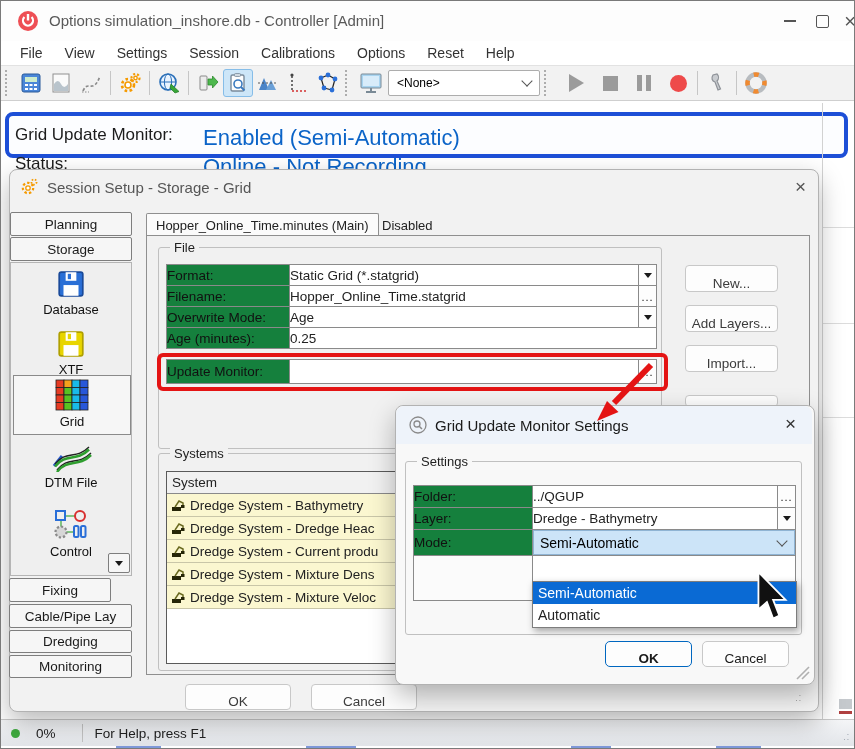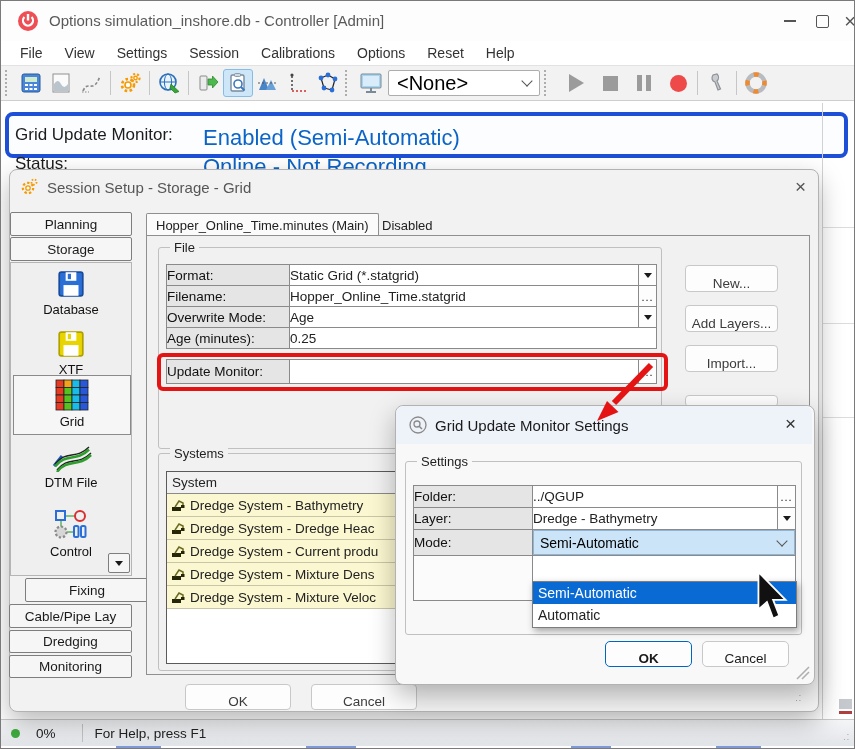--- a/index.html
+++ b/index.html
@@ -13,21 +13,21 @@
   .menubar{left:0;top:40px;width:855px;height:24px;background:#fff;display:flex;align-items:center;padding-left:8px;box-sizing:border-box;}
   .menu-item{font-size:14px;color:#333;padding:0 11px;line-height:24px;}
   .toolbar{left:0;top:64px;width:855px;height:36px;background:#f2f2f2;border-top:1px solid #e2e2e2;border-bottom:1px solid #cfcfcf;
            display:flex;align-items:center;padding-left:2px;box-sizing:border-box;}
   .grip{width:5px;height:26px;border-left:2px dotted #adadad;margin:0 4px 0 2px;}
   .tdiv{width:1px;height:24px;background:#c6c6c6;margin:0 4px;}
   .tbtn{width:30px;height:28px;display:flex;align-items:center;justify-content:center;border-radius:3px;}
   .tbtn.active{background:#cde6f8;border:1px solid #86bde8;box-sizing:border-box;}
   .combo{width:152px;height:26px;background:#fff;border:1px solid #adadad;border-radius:2px;display:flex;align-items:center;
          justify-content:space-between;padding:0 8px;box-sizing:border-box;margin:0 2px;}
-  .combo-text{font-size:20px;color:#000;}
+  .combo-text{font-size:12px;color:#000;}
   .chev{width:7px;height:7px;border-right:1.6px solid #555;border-bottom:1.6px solid #555;transform:rotate(45deg);margin-top:-4px;}
   .play{width:0;height:0;border-left:15px solid #9b9b9b;border-top:9px solid transparent;border-bottom:9px solid transparent;}
   .stopsq{width:15px;height:15px;background:#9b9b9b;}
   .pause{display:flex;gap:4px;} .pause div{width:5px;height:16px;background:#9b9b9b;}
   .rec{width:17px;height:17px;border-radius:50%;background:#ee4a4a;}
   
   .blue-note{left:4px;top:111px;width:843px;height:46px;border:4px solid #1d4fd7;border-radius:8px;background:#fcfdff;box-sizing:border-box;}
   .big-label{font-size:17px;color:#1c1c1c;}
   .big-value{font-size:22px;color:#0b64c8;margin-left:6px;}
   
@@ -37,21 +37,21 @@
   .sbtn{background:#f6f6f6;border:1px solid #7e7e7e;border-radius:2px;display:flex;align-items:center;justify-content:center;
         font-size:13.5px;color:#1a1a1a;box-sizing:border-box;}
   .icon-item{display:flex;flex-direction:column;align-items:center;gap:3px;font-size:13px;color:#111;}
   .tab{box-sizing:border-box;font-size:13px;display:flex;align-items:center;padding:0 9px;}
   .tab.on{background:#fbfbfb;border:1px solid #8f8f8f;border-bottom:none;border-radius:2px 2px 0 0;}
   .panel{border:1px solid #8f8f8f;background:#f1f1f1;box-sizing:border-box;}
   .group{border:1px solid #c0c0c0;border-radius:3px;box-sizing:border-box;}
   .legend{position:absolute;top:-8px;left:11px;background:#f1f1f1;padding:0 4px;font-size:13px;color:#222;}
   table.prop{border-collapse:collapse;table-layout:fixed;}
   table.prop td{border:1px solid #8a8a8a;font-size:13.5px;padding:0;height:20px;overflow:hidden;white-space:nowrap;}
-  td.lab{background:#e5e5e5;padding-left:5px;color:#111;}
+  td.lab{background:#15803d;padding-left:5px;color:#111;}
   td.val{background:#fff;text-align:left;}
   td.bt{background:#fdfdfd;text-align:center;}
   .tri{width:0;height:0;border-left:4px solid transparent;border-right:4px solid transparent;border-top:5px solid #1a1a1a;margin:0 auto;}
   .dots{font-size:11px;letter-spacing:1px;color:#111;line-height:10px;}
   .push{background:#fdfdfd;border:1px solid #c8c8c8;border-radius:4px;display:flex;align-items:flex-end;justify-content:center;
         font-size:13.5px;color:#3c3c3c;box-sizing:border-box;}
   .sel-field{background:#1566d0;color:#fff;box-shadow:inset 0 0 0 2px #fff;text-align:center;}
   .red-note{border:4px solid #e41414;border-radius:6px;box-sizing:border-box;}
   .syst-row{height:22px;display:flex;align-items:center;gap:5px;background:#fbf7d0;border-bottom:1px solid #c9c6a8;
             font-size:13.5px;padding-left:4px;overflow:hidden;white-space:nowrap;}
@@ -333,21 +333,21 @@
         <circle cx="8" cy="23" r="5.5" fill="#d6d6d6" stroke="#8a8a8a" stroke-width="2.2" stroke-dasharray="2.2,2"></circle>
         <rect x="21" y="17" width="4.5" height="11" rx="1.5" fill="none" stroke="#2a6fd8" stroke-width="2"></rect>
         <rect x="28" y="17" width="4.5" height="11" rx="1.5" fill="none" stroke="#2a6fd8" stroke-width="2"></rect>
       </svg>
       <span>Control</span>
     </div>
     <div class="abs sbtn" style="left:99px;top:384px;width:22px;height:20px">
         <div class="tri"></div>
       </div>
 
-    <div class="abs sbtn" style="left:16px;top:409px;width:124px;height:24px">
+    <div class="abs sbtn" style="left:0px;top:409px;width:102px;height:24px">
         <span>Fixing</span>
       </div>
     <div class="abs sbtn" style="left:0px;top:435px;width:123px;height:24px">
         <span>Cable/Pipe Lay</span>
       </div>
     <div class="abs sbtn" style="left:0px;top:461px;width:123px;height:23px">
         <span>Dredging</span>
       </div>
     <div class="abs sbtn" style="left:0px;top:486px;width:123px;height:23px">
         <span>Monitoring</span>

